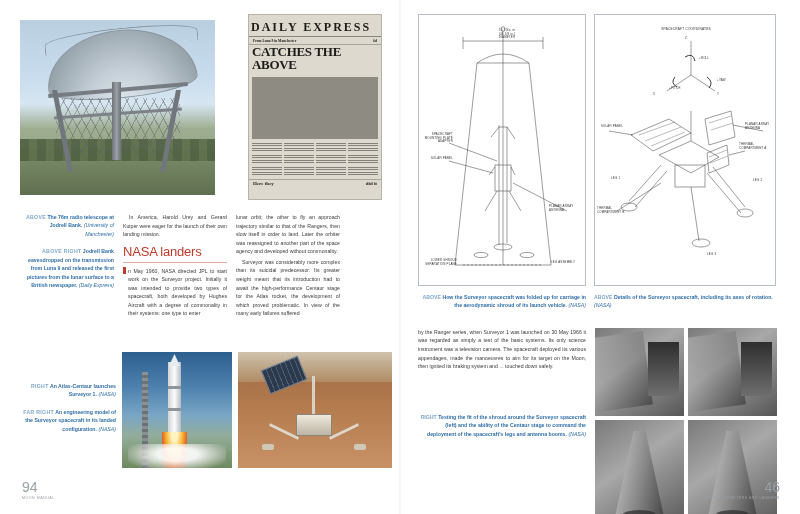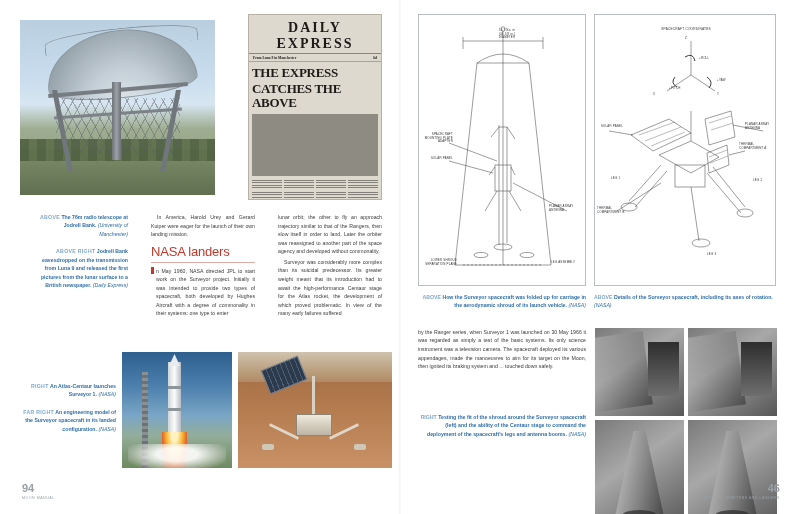--- a/index.html
+++ b/index.html
@@ -44,42 +44,42 @@
     opacity:.85; }
   .jb-ground { position:absolute; left:0; bottom:0; width:100%; height:46px;
     background:linear-gradient(#7e8f6d,#5f6f4f); }
   .jb-trees { position:absolute; left:0; bottom:34px; width:100%; height:22px;
     background:repeating-linear-gradient(90deg,#4e6040 0 9px,#5c6e4a 9px 17px); opacity:.9; }
 
   
   .news { position:absolute; right:0; top:0; width:134px; height:186px;
     background:#ded9cf; border:1px solid #b8b2a6; overflow:hidden;
     font-family:"Liberation Serif", serif; color:#1d1b18; }
-  .news-masthead { text-align:center; font-weight:700; font-size:14px;
+  .news-masthead { text-align:left; font-weight:700; font-size:12px;
     letter-spacing:2px; padding:5px 2px 1px; border-bottom:1px solid #8a857c; }
   .news-sub { font-size:3.6px; font-weight:700; padding:2px 4px 1px;
     border-bottom:1px solid #a9a398; display:flex; justify-content:space-between; }
   .news-head { font-weight:700; font-size:13px; line-height:1.02;
     letter-spacing:-.3px; padding:4px 3px 3px; text-align:left; }
   .news-photo { height:62px; margin:2px 3px;
     background:
       radial-gradient(circle at 22% 35%, rgba(255,255,255,.55) 0 6px, transparent 7px),
       radial-gradient(circle at 61% 22%, rgba(0,0,0,.35) 0 5px, transparent 6px),
       radial-gradient(circle at 78% 63%, rgba(255,255,255,.4) 0 8px, transparent 9px),
       repeating-linear-gradient(27deg,#9d9party 0,#9d9a92 3px,#807d76 6px);
     background-color:#8e8b83; }
   .news-cols { display:flex; gap:2px; padding:2px 3px; }
   .news-col { flex:1; height:34px;
     background:repeating-linear-gradient(#3a3833 0 .7px, transparent .7px 2.4px);
     opacity:.55; }
   .news-foot { display:flex; justify-content:space-between; padding:1px 4px;
     font-size:5px; font-weight:700; border-top:1px solid #a9a398; }
 
   
-  .l-cols { display:flex; gap:23px; margin-top:9px;justify-content:flex-end; }
+  .l-cols { display:flex; gap:9px; margin-top:9px; }
   .col-cap  { width:94px; }
   .col-body { width:104px; }
 
   .cap { font-size:5.2px; line-height:1.62; text-align:right; color:#2f6ea8;
     font-weight:700; margin-bottom:9px; }
   .cap .lead { color:#7fa8cc; letter-spacing:.3px; }
   .cap .src  { font-style:italic; font-weight:400; }
 
   .bodytext { font-size:5.2px; line-height:1.65; color:#3b3b3b; text-align:justify; }
   .bodytext p { margin-bottom:2px; }
@@ -168,21 +168,21 @@
   .bw-cone { position:absolute; left:22%; top:10%; width:56%; height:80%;
     background:linear-gradient(100deg,#d0d0d0,#848484 55%,#3f3f3f);
     clip-path:polygon(38% 0,62% 0,100% 100%,0 100%); opacity:.85; }
   .bw-ring { position:absolute; left:30%; bottom:8%; width:40%; height:10%;
     background:#2b2b2b; border-radius:50%; opacity:.7; }
 
   
   .folio { position:absolute; bottom:14px; }
   .folio.l { left:22px; text-align:left; }
   .folio.r { right:20px; text-align:right; }
-  .folio-num { font-size:11px; color:#9aa0a6; font-weight:700; line-height:1; }
+  .folio-num { font-size:14px; color:#9aa0a6; font-weight:400; line-height:1; }
   .folio-txt { font-size:3.6px; color:#9aa0a6; letter-spacing:.5px; margin-top:2px; }
 
   .gutter { position:absolute; left:399px; top:0; width:2px; height:514px;
     background:linear-gradient(90deg, rgba(0,0,0,.05), rgba(0,0,0,.02)); }
 </style>
 </head>
 <body>
 
 <div class="spread">
 
@@ -202,21 +202,20 @@
         <div class="jb-leg b"></div>
         <div class="jb-tower"></div>
       </div>
 
       <div class="news">
         <div class="news-masthead">DAILY EXPRESS</div>
         <div class="news-sub">
           <span>From Luna 9 in Manchester</span>
           <span>6d</span>
         </div>
-        <div class="news-head">THE EXPRESS</div>
         <div class="news-head" style="margin-top:-4px;">CATCHES THE ABOVE</div>
         <div class="news-photo"></div>
         <div class="news-cols">
           <div class="news-col"></div>
           <div class="news-col"></div>
           <div class="news-col"></div>
           <div class="news-col"></div>
         </div>
         <div class="news-foot">
           <span>Here they</span>

